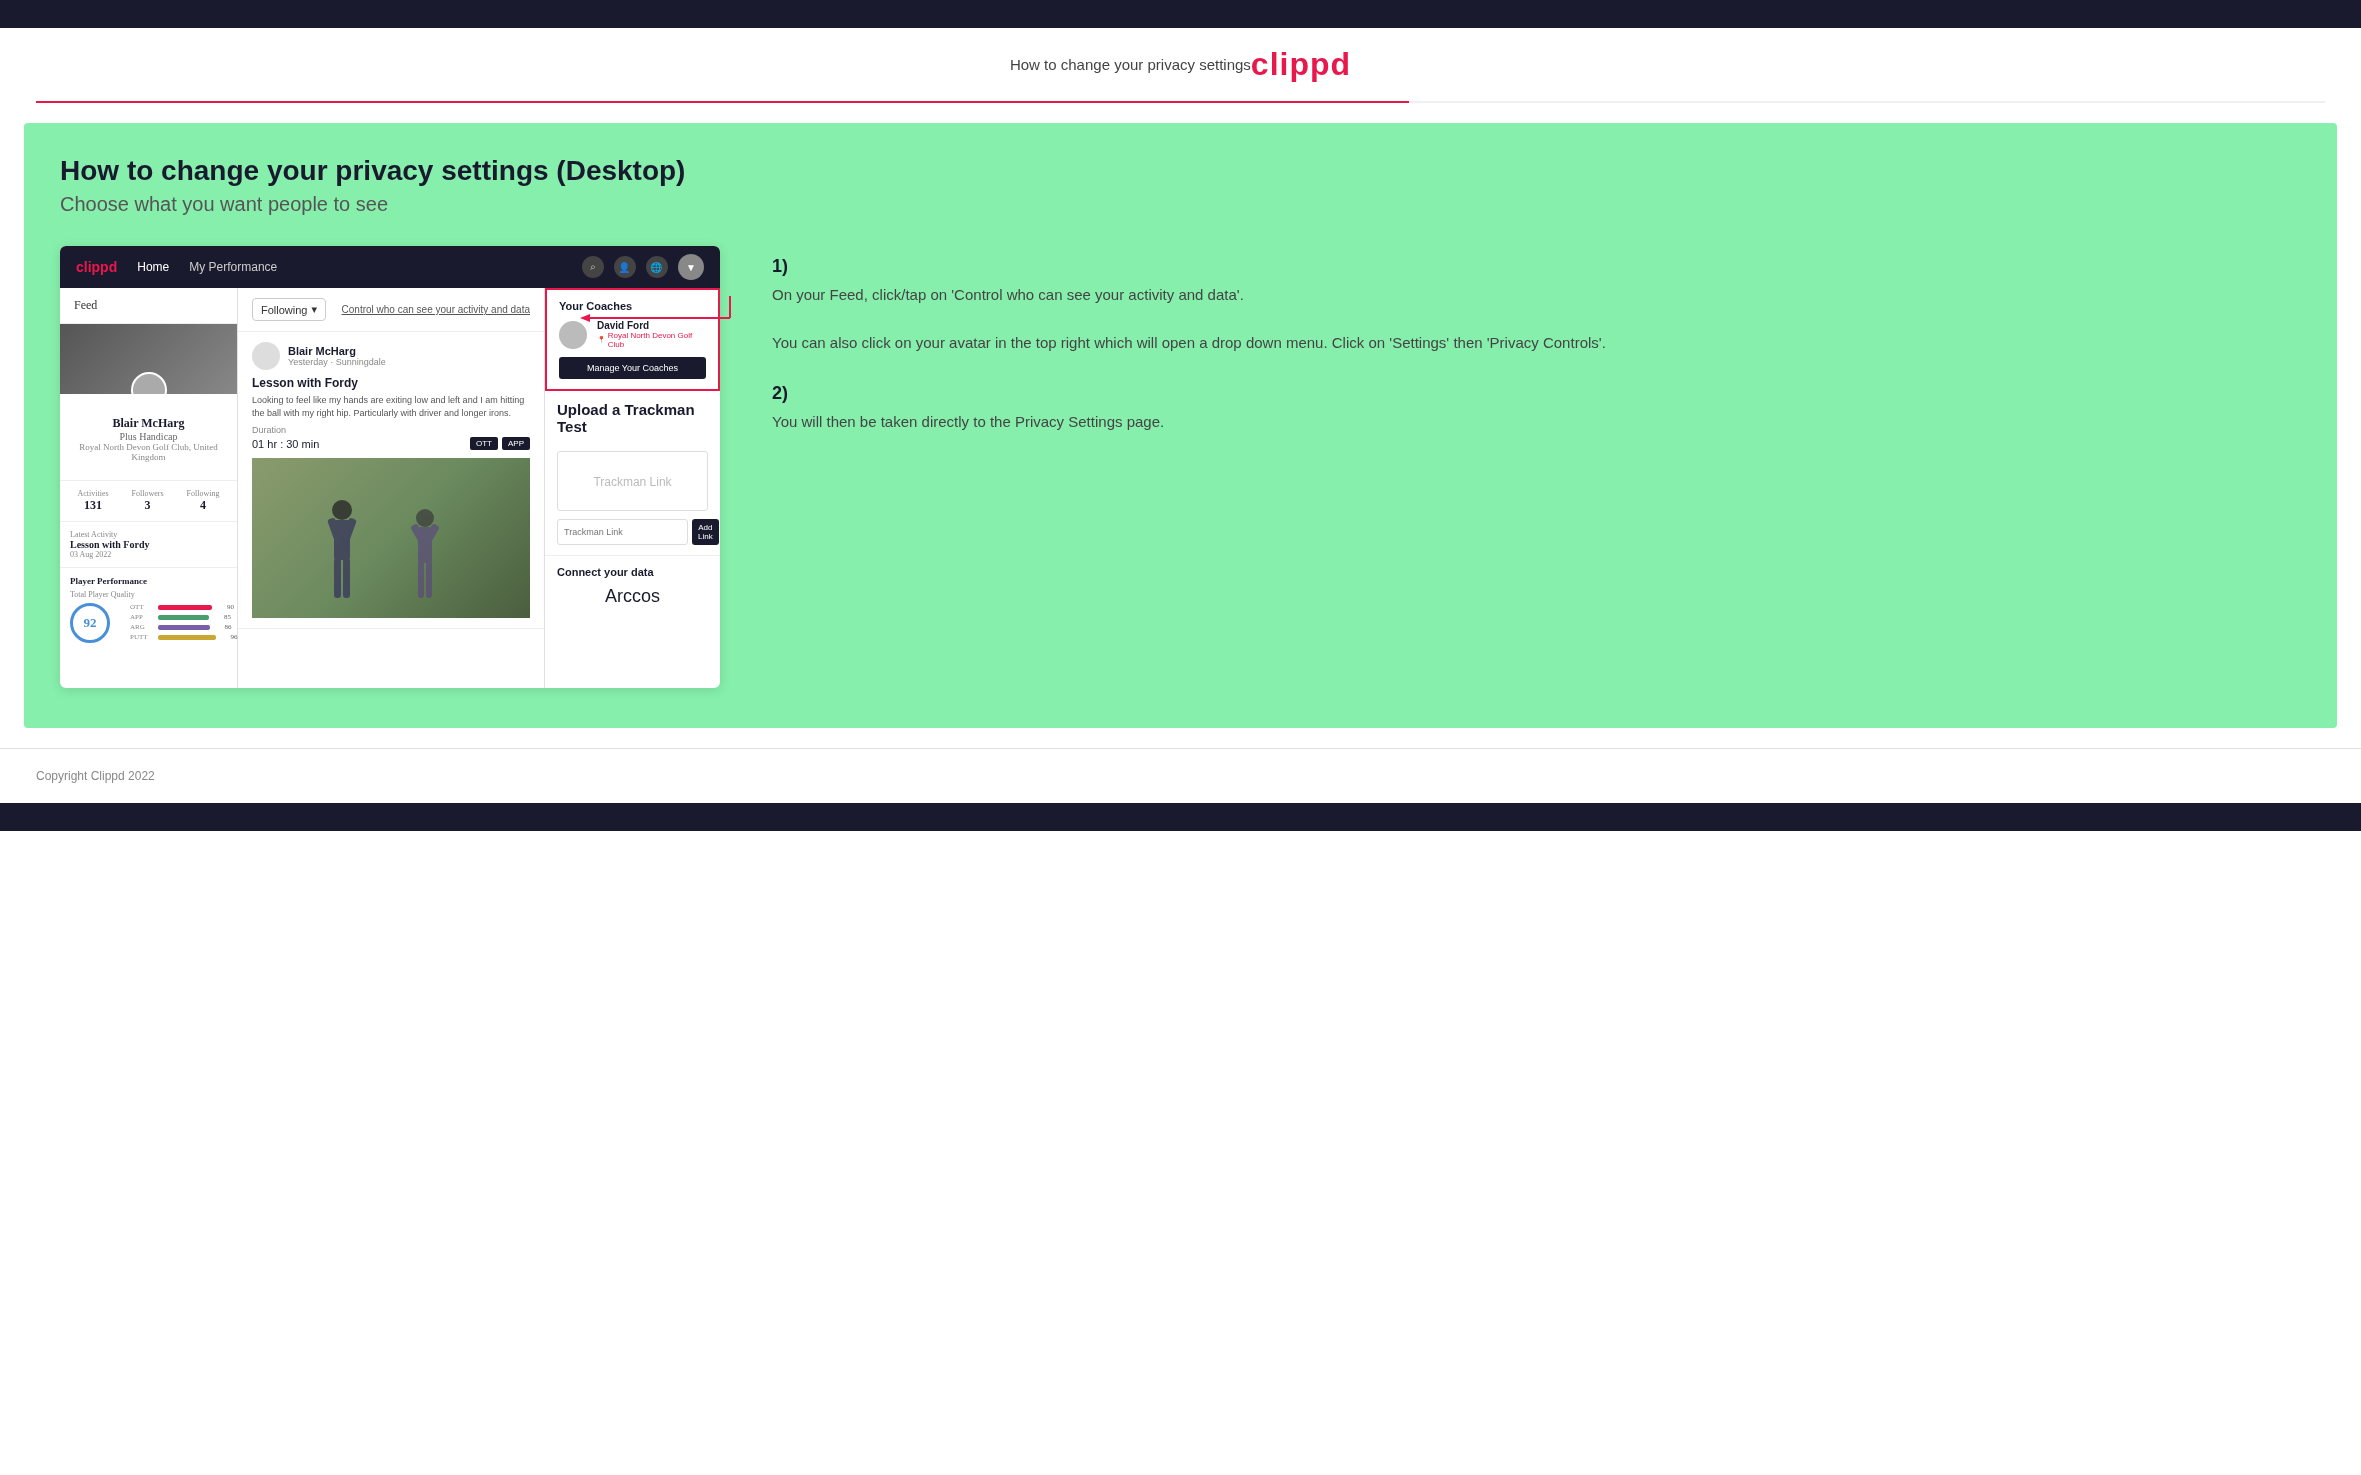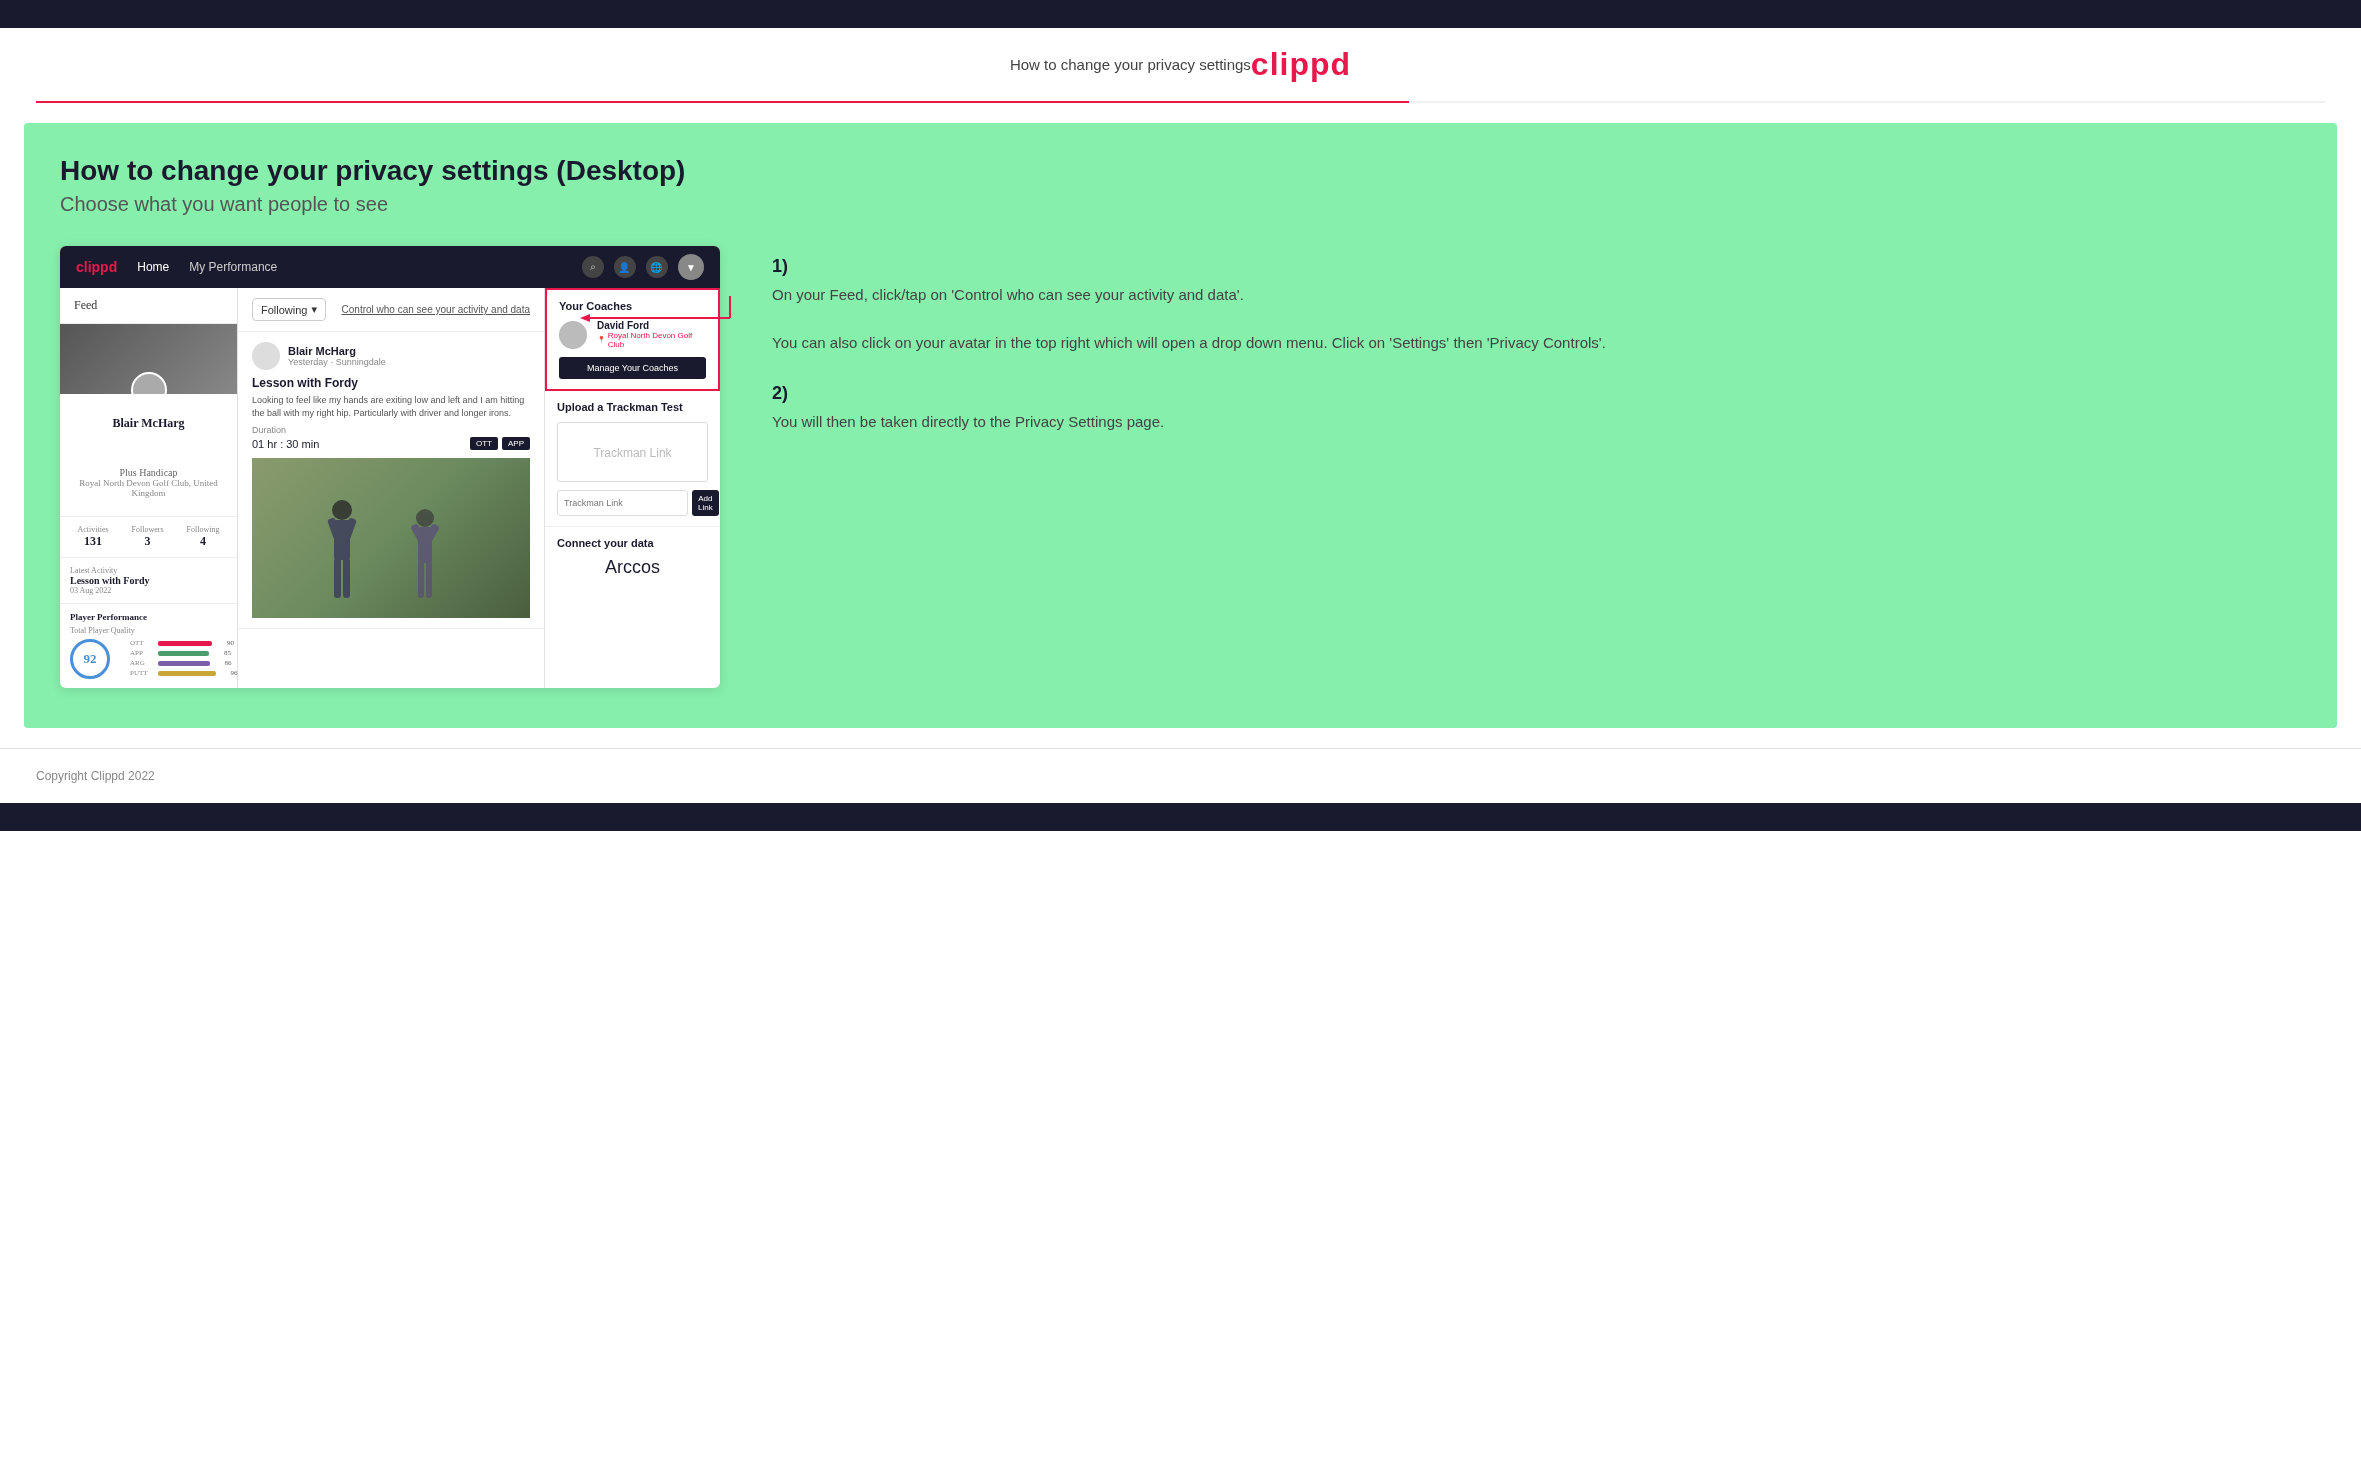--- a/index.html
+++ b/index.html
@@ -164,21 +164,20 @@
       text-align: center;
     }
     .app-profile-name {
       font-size: 12px;
       font-weight: bold;
       color: #1a1a2e;
     }
     .app-profile-handicap {
       font-size: 10px;
       color: #666;
-      margin-top: 36px;
     }
     .app-profile-club {
       font-size: 9px;
       color: #888;
       margin-bottom: 8px;
     }
     .app-stats-row {
       display: flex;
       justify-content: space-around;
       padding: 8px 6px;
@@ -443,24 +442,24 @@
       font-size: 9px;
       border-radius: 3px;
       margin-top: 4px;
     }
 
     .app-trackman-section {
       padding: 10px 12px;
       border-bottom: 1px solid #eee;
     }
     .app-trackman-title {
-      font-size: 11px;
-      font-weight: bold;
-      color: #1a1a2e;
-      margin-bottom: 9px;
+      font-size: 15px;
+      font-weight: bold;
+      color: #1a1a2e;
+      margin-bottom: 16px;
     }
     .app-trackman-box {
       border: 1px solid #ddd;
       border-radius: 3px;
       padding: 20px 10px;
       text-align: center;
       margin-bottom: 8px;
     }
     .app-trackman-placeholder {
       font-size: 12px;

